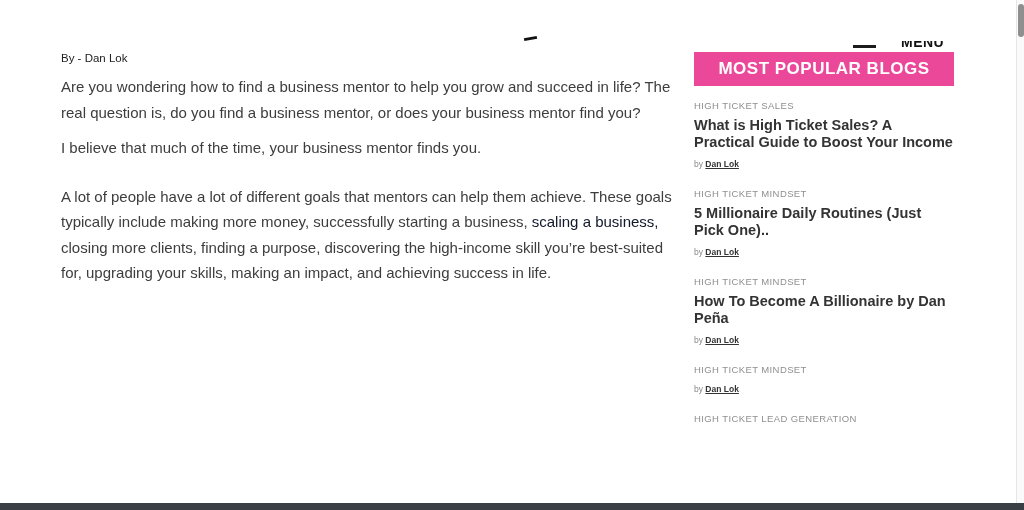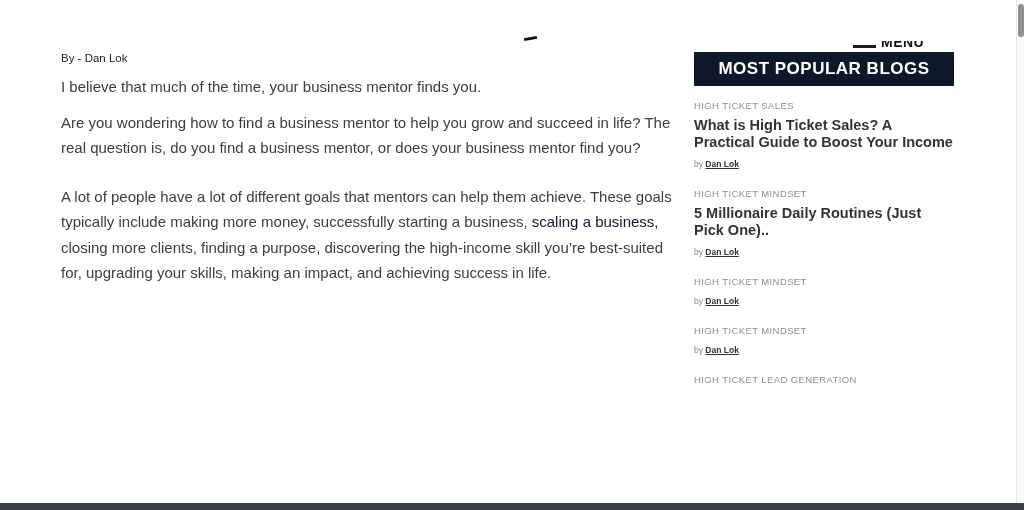--- a/index.html
+++ b/index.html
@@ -27,30 +27,30 @@
   }
   .byline { margin-top: 16px; font-size: 11.5px; font-weight: normal; color: #222222; }
   .para { margin: 0; font-size: 15px; line-height: 25.5px; color: #3d3d3d; }
   .para-1 { margin-top: 10px; }
   .para-2 { margin-top: 10px; }
   .para-3 { margin-top: 23px; }
   .inline-link { color: #0f172a; text-decoration: none; cursor: pointer; }
 
   
   .menu-bar-line { position: absolute; left: 853px; top: 45px; width: 23px; height: 3px; background: #1c1c1c; }
-  .menu-frag { position: absolute; left: 881px; top: 41px; width: 60px; height: 9px; overflow: hidden; }
+  .menu-frag { position: absolute; left: 901px; top: 41px; width: 60px; height: 9px; overflow: hidden; }
   .menu-frag .menu-text {
     display: block; margin-top: -7px;
     font-size: 14px; font-weight: bold; color: #111111; letter-spacing: 0.5px;
   }
 
   
   .sidebar { position: absolute; left: 694px; top: 52px; width: 260px; }
   .banner {
-    background: #0f172a; color: #ffffff;
+    background: #ec4899; color: #ffffff;
     height: 34px; line-height: 34px;
     text-align: center;
     font-size: 17px; font-weight: bold; letter-spacing: 0.5px;
   }
   .post { margin-top: 19px; }
   .post.first { margin-top: 14px; }
   .post-category { font-size: 9.5px; color: #8f8f8f; letter-spacing: 0.4px; }
   .post-title {
     margin-top: 6px;
     font-size: 14.5px; font-weight: bold; color: #333333; line-height: 16.5px;
@@ -85,42 +85,43 @@
 </head>
 <body>
 
 <div class="menu-bar-line"></div>
 <div class="menu-frag">
   <span class="menu-text">MENU</span>
 </div>
 
 <div class="main">
   <div class="byline">By - Dan Lok</div>
+  <p class="para para-1">Are you wondering how to find a business mentor to help you grow and succeed in life? The real question is, do you find a business mentor, or does your business mentor find you?</p>
   <p class="para para-2">I believe that much of the time, your business mentor finds you.</p>
-  <p class="para para-1">Are you wondering how to find a business mentor to help you grow and succeed in life? The real question is, do you find a business mentor, or does your business mentor find you?</p>
   <p class="para para-3"><span>A lot of people have a lot of different goals that mentors can help them achieve. These goals typically include making more money, successfully starting a business, </span><a class="inline-link">scaling a business,</a><span> closing more clients, finding a purpose, discovering the high-income skill you’re best-suited for, upgrading your skills, making an impact, and achieving success in life.</span></p>
 </div>
 
 <div class="sidebar">
   <div class="banner">MOST POPULAR BLOGS</div>
 
   <div class="post first">
     <div class="post-category">HIGH TICKET SALES</div>
     <div class="post-title">What is High Ticket Sales? A Practical Guide to Boost Your Income</div>
     <div class="post-by"><span>by</span> <a class="author-link">Dan Lok</a></div>
   </div>
 
   <div class="post">
     <div class="post-category">HIGH TICKET MINDSET</div>
     <div class="post-title">5 Millionaire Daily Routines (Just Pick One)..</div>
     <div class="post-by"><span>by</span> <a class="author-link">Dan Lok</a></div>
   </div>
 
   <div class="post">
     <div class="post-category">HIGH TICKET MINDSET</div>
+    <div class="post-title">How To Become A Billionaire by Dan Peña</div>
     <div class="post-by"><span>by</span> <a class="author-link">Dan Lok</a></div>
   </div>
 
   <div class="post">
     <div class="post-category">HIGH TICKET MINDSET</div>
     <div class="post-by"><span>by</span> <a class="author-link">Dan Lok</a></div>
   </div>
 
   <div class="post">
     <div class="post-category">HIGH TICKET LEAD GENERATION</div>

